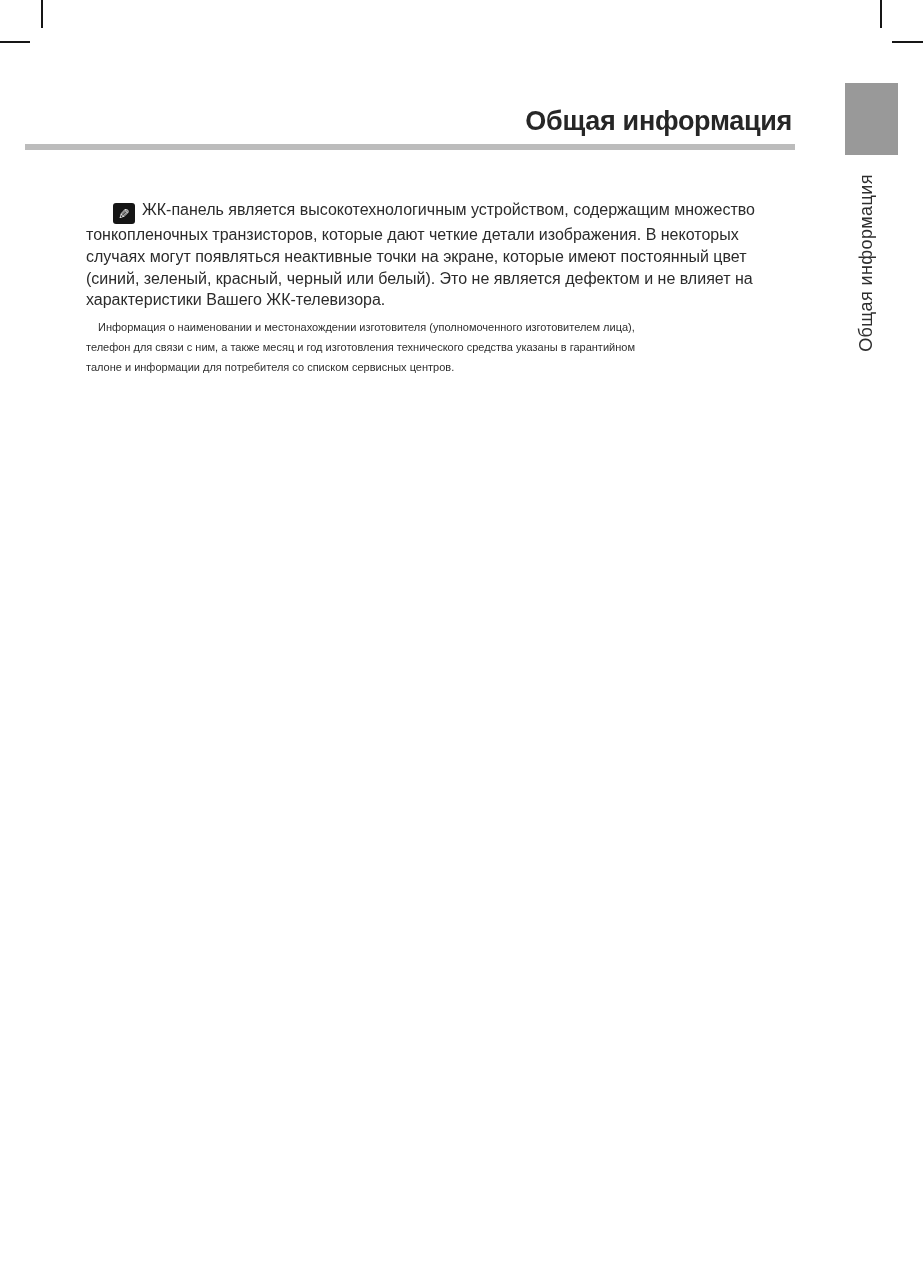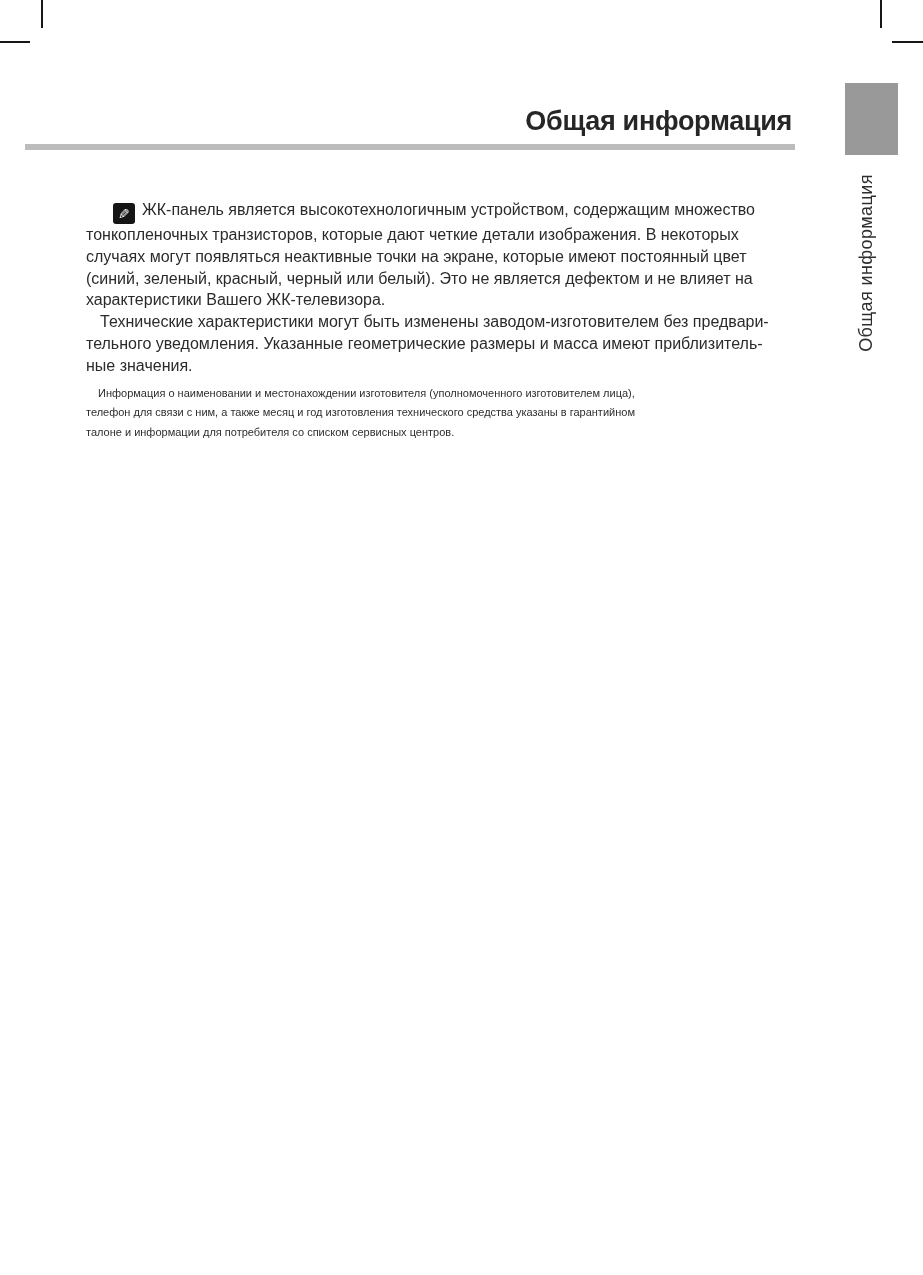--- a/index.html
+++ b/index.html
@@ -156,23 +156,20 @@
 
   <div class="side-tab-top"></div>
   <div class="side-tab-label">Общая информация</div>
 
   <div class="content">
     <p class="para-main para-lcd"><span class="note-icon"><span class="glyph">✎</span></span><span>ЖК-панель является высокотехнологичным устройством, содержащим множество
 тонкопленочных транзисторов, которые дают четкие детали изображения. В некоторых
 случаях могут появляться неактивные точки на экране, которые имеют постоянный цвет
 (синий, зеленый, красный, черный или белый). Это не является дефектом и не влияет на
 характеристики Вашего ЖК-телевизора.</span></p>
-    <p class="para-main para-spec">Технические характеристики могут быть изменены заводом-изготовителем без предвари-
-тельного уведомления. Указанные геометрические размеры и масса имеют приблизитель-
-ные значения.</p>
     <p class="para-small">Информация о наименовании и местонахождении изготовителя (уполномоченного изготовителем лица),
 телефон для связи с ним, а также месяц и год изготовления технического средства указаны в гарантийном
 талоне и информации для потребителя со списком сервисных центров.</p>
   </div>
 
   <div class="brand-logo">TELEFUNKEN</div>
   <div class="side-tab-bottom"></div>
   <div class="page-number">31</div>
 
 </div>

